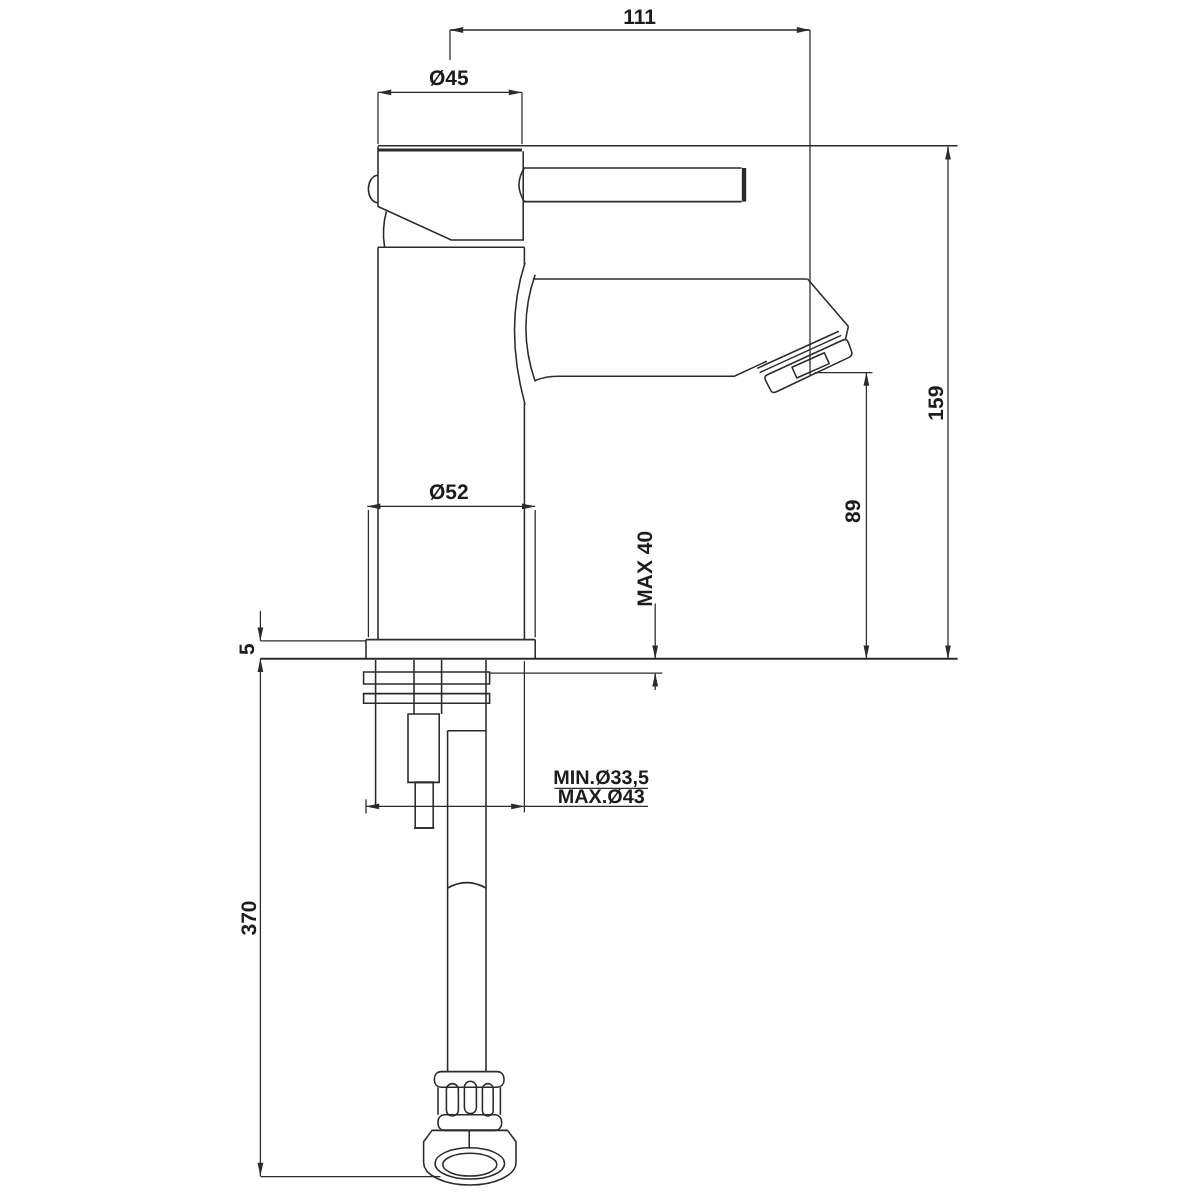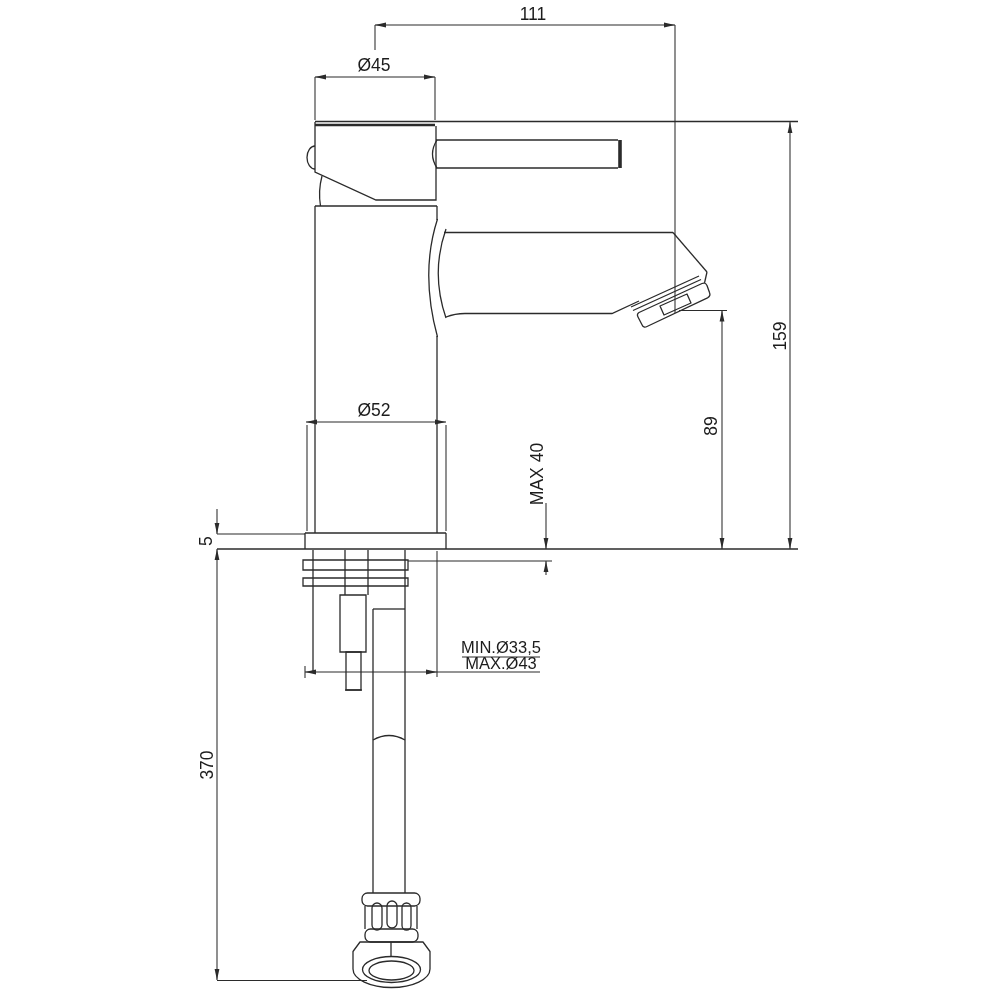--- a/index.html
+++ b/index.html
@@ -1,17 +1,17 @@
 <!DOCTYPE html>
 <html style="--line: #2b2b2b;"><head>
 <meta charset="utf-8">
 <style>
   html,body{margin:0;padding:0;background:#fff;}
   .stage{position:relative;width:1000px;height:1000px;background:#fff;overflow:hidden;
-         font-family:"Liberation Sans", sans-serif;}
+         font-family:"Liberation Sans", sans-serif;font-weight:bold;}
   svg{position:absolute;left:0;top:0;}
   svg *{vector-effect:non-scaling-stroke;}
   .ln{stroke:var(--line,#2b2b2b);stroke-width:1.3;fill:none;stroke-linecap:butt;}
   .thin{stroke:var(--line,#2b2b2b);stroke-width:1.05;fill:none;}
   .thick{stroke:var(--line,#2b2b2b);stroke-width:2.4;fill:none;}
   .xthick{stroke:var(--line,#2b2b2b);stroke-width:3.6;fill:none;}
   .arrow{fill:var(--line,#2b2b2b);stroke:none;}
   text{fill:#1c1c1c;font-family:"Liberation Sans", sans-serif;font-size:17.5px;}
   text.sm{font-size:16.5px;}
 </style>

